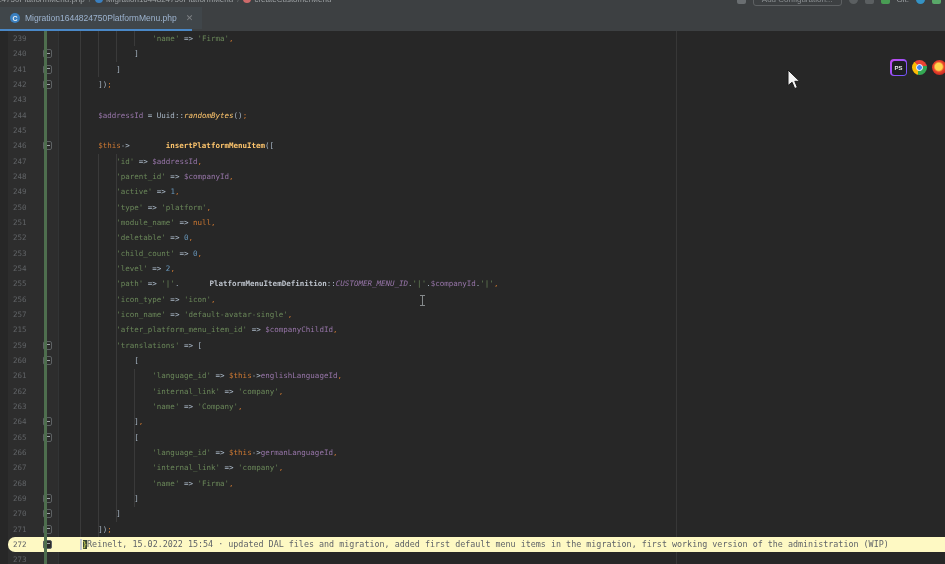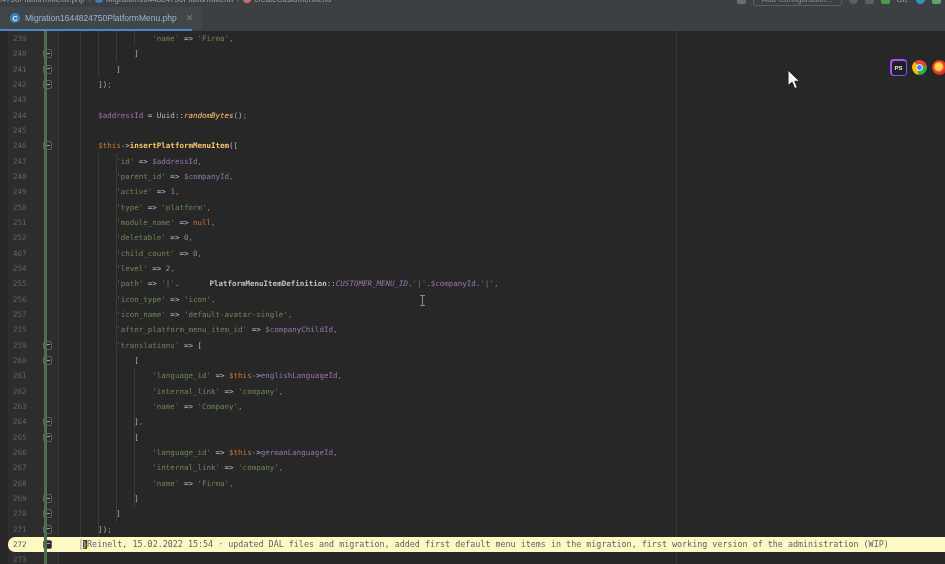--- a/index.html
+++ b/index.html
@@ -47,21 +47,21 @@
   .fbox{width:7px;height:7px;border:1px solid #5d6163;border-radius:2px;background:#2b2b2b;
     position:relative;display:block;}
   .fbox::after{content:"";position:absolute;left:1px;right:1px;top:2.5px;height:1px;background:#9da2a5;}
   .code{padding-left:4px;flex:none;}
 
   .tk-s{color:#6a8759;}           
   .tk-p{color:#a9b7c6;}           
   .tk-v{color:#9876aa;}           
   .tk-k{color:#cc7832;}           
   .tk-n{color:#6897bb;}           
-  .tk-m{color:#ffc66d;font-weight:bold;}          
+  .tk-m{color:#ffc66d;font-weight:bold;margin-left:36px;}          
   .tk-sm{color:#ffc66d;font-style:italic;}        
   .tk-cl{color:#bdc3cc;font-weight:bold;margin-left:30px;}         
   .tk-ct{color:#9876aa;font-style:italic;text-align:center;}        
   .tk-o{color:#cc7832;}           
   .tk-br{color:#c4cc51;background:#3a4733;font-weight:bold;}  
 
   .caret{display:inline-block;width:1.5px;height:11px;background:#c8ccce;vertical-align:middle;
     margin-right:1px;}
   .blame{color:#5f6368;font-size:8.4px;font-family:"DejaVu Sans Mono",monospace;}
 
@@ -149,21 +149,21 @@
         <div class="row"><span class="ln">243</span><span class="fold"></span><span class="code"></span></div>
         <div class="row"><span class="ln">244</span><span class="fold"></span><span class="code">        <span class="tk-v">$addressId</span><span class="tk-p"> = </span><span class="tk-p">Uuid</span><span class="tk-p">::</span><span class="tk-sm">randomBytes</span><span class="tk-p">()</span><span class="tk-o">;</span></span></div>
         <div class="row"><span class="ln">245</span><span class="fold"></span><span class="code"></span></div>
         <div class="row"><span class="ln">246</span><span class="fold"><i class="fbox"></i></span><span class="code">        <span class="tk-k">$this</span><span class="tk-p">-&gt;</span><span class="tk-m">insertPlatformMenuItem</span><span class="tk-p">([</span></span></div>
         <div class="row"><span class="ln">247</span><span class="fold"></span><span class="code">            <span class="tk-s">'id'</span><span class="tk-p"> =&gt; </span><span class="tk-v">$addressId</span><span class="tk-o">,</span></span></div>
         <div class="row"><span class="ln">248</span><span class="fold"></span><span class="code">            <span class="tk-s">'parent_id'</span><span class="tk-p"> =&gt; </span><span class="tk-v">$companyId</span><span class="tk-o">,</span></span></div>
         <div class="row"><span class="ln">249</span><span class="fold"></span><span class="code">            <span class="tk-s">'active'</span><span class="tk-p"> =&gt; </span><span class="tk-n">1</span><span class="tk-o">,</span></span></div>
         <div class="row"><span class="ln">250</span><span class="fold"></span><span class="code">            <span class="tk-s">'type'</span><span class="tk-p"> =&gt; </span><span class="tk-s">'platform'</span><span class="tk-o">,</span></span></div>
         <div class="row"><span class="ln">251</span><span class="fold"></span><span class="code">            <span class="tk-s">'module_name'</span><span class="tk-p"> =&gt; </span><span class="tk-k">null</span><span class="tk-o">,</span></span></div>
         <div class="row"><span class="ln">252</span><span class="fold"></span><span class="code">            <span class="tk-s">'deletable'</span><span class="tk-p"> =&gt; </span><span class="tk-n">0</span><span class="tk-o">,</span></span></div>
-        <div class="row"><span class="ln">407</span><span class="fold"></span><span class="code">            <span class="tk-s">'child_count'</span><span class="tk-p"> =&gt; </span><span class="tk-n">0</span><span class="tk-o">,</span></span></div>
+        <div class="row"><span class="ln">253</span><span class="fold"></span><span class="code">            <span class="tk-s">'child_count'</span><span class="tk-p"> =&gt; </span><span class="tk-n">0</span><span class="tk-o">,</span></span></div>
         <div class="row"><span class="ln">254</span><span class="fold"></span><span class="code">            <span class="tk-s">'level'</span><span class="tk-p"> =&gt; </span><span class="tk-n">2</span><span class="tk-o">,</span></span></div>
         <div class="row"><span class="ln">255</span><span class="fold"></span><span class="code">            <span class="tk-s">'path'</span><span class="tk-p"> =&gt; </span><span class="tk-s">'|'</span><span class="tk-p">.</span><span class="tk-cl">PlatformMenuItemDefinition</span><span class="tk-p">::</span><span class="tk-ct">CUSTOMER_MENU_ID</span><span class="tk-p">.</span><span class="tk-s">'|'</span><span class="tk-p">.</span><span class="tk-v">$companyId</span><span class="tk-p">.</span><span class="tk-s">'|'</span><span class="tk-o">,</span></span></div>
         <div class="row"><span class="ln">256</span><span class="fold"></span><span class="code">            <span class="tk-s">'icon_type'</span><span class="tk-p"> =&gt; </span><span class="tk-s">'icon'</span><span class="tk-o">,</span></span></div>
         <div class="row"><span class="ln">257</span><span class="fold"></span><span class="code">            <span class="tk-s">'icon_name'</span><span class="tk-p"> =&gt; </span><span class="tk-s">'default-avatar-single'</span><span class="tk-o">,</span></span></div>
         <div class="row"><span class="ln">215</span><span class="fold"></span><span class="code">            <span class="tk-s">'after_platform_menu_item_id'</span><span class="tk-p"> =&gt; </span><span class="tk-v">$companyChildId</span><span class="tk-o">,</span></span></div>
         <div class="row"><span class="ln">259</span><span class="fold"><i class="fbox"></i></span><span class="code">            <span class="tk-s">'translations'</span><span class="tk-p"> =&gt; [</span></span></div>
         <div class="row"><span class="ln">260</span><span class="fold"><i class="fbox"></i></span><span class="code">                <span class="tk-p">[</span></span></div>
         <div class="row"><span class="ln">261</span><span class="fold"></span><span class="code">                    <span class="tk-s">'language_id'</span><span class="tk-p"> =&gt; </span><span class="tk-k">$this</span><span class="tk-p">-&gt;</span><span class="tk-v">englishLanguageId</span><span class="tk-o">,</span></span></div>
         <div class="row"><span class="ln">262</span><span class="fold"></span><span class="code">                    <span class="tk-s">'internal_link'</span><span class="tk-p"> =&gt; </span><span class="tk-s">'company'</span><span class="tk-o">,</span></span></div>
         <div class="row"><span class="ln">263</span><span class="fold"></span><span class="code">                    <span class="tk-s">'name'</span><span class="tk-p"> =&gt; </span><span class="tk-s">'Company'</span><span class="tk-o">,</span></span></div>

